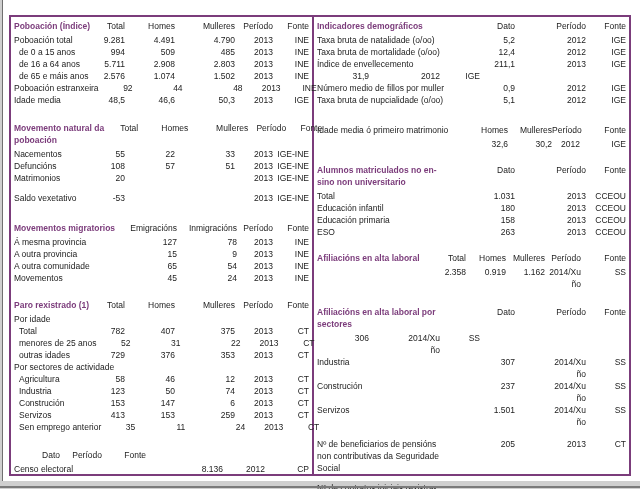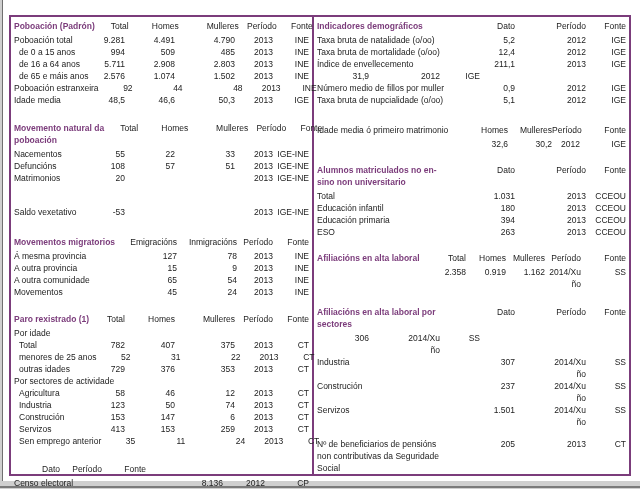--- a/index.html
+++ b/index.html
@@ -48,21 +48,21 @@
     border: 2px solid var(--purple);
     display: flex;
     background: #ffffff;
   }
   .col { padding: 3px 3px; }
   .col.left  { width: 303px; border-right: 2px solid var(--purple); }
   .col.right { flex: 1; }
 
   .row { display: flex; align-items: flex-start; }
   .row.head { margin-bottom: 2px; }
-  .row.gap  { margin-top: 22px; align-items: flex-end; }
+  .row.gap  { margin-top: 8px; align-items: flex-end; }
   .cell {
     font-size: 8.5px;
     line-height: 12px;
     color: var(--ink);
     white-space: pre;
   }
   .label { flex: 1 1 0; text-align: left; }
   .label.indent { padding-left: 5px; }
   .val, .ch { flex: none; text-align: right; }
   .section-title { color: var(--purple); font-weight: bold; }
@@ -82,21 +82,21 @@
 </head>
 <body>
 
 <div class="screen">
   <div class="page">
     <div class="tab">SOCIEDADE E POBOACIÓN</div>
     <div class="main-box">
       <div class="col left">
         <div class="tbl t-l5">
             <div class="row head">
-              <div class="cell label section-title">Poboación (Padrón)</div>
+              <div class="cell label section-title">Poboación (Índice)</div>
               <div class="cell ch c1">Total</div>
               <div class="cell ch c2">Homes</div>
               <div class="cell ch c3">Mulleres</div>
               <div class="cell ch c4">Período</div>
               <div class="cell ch c5">Fonte</div>
             </div>
             <div class="row">
               <div class="cell label">Poboación total</div>
               <div class="cell val c1">9.281</div>
               <div class="cell val c2">4.491</div>
@@ -394,21 +394,21 @@
               <div class="cell val c3">CCEOU</div>
             </div>
             <div class="row">
               <div class="cell label">Educación infantil</div>
               <div class="cell val c1">180</div>
               <div class="cell val c2">2013</div>
               <div class="cell val c3">CCEOU</div>
             </div>
             <div class="row">
               <div class="cell label">Educación primaria</div>
-              <div class="cell val c1">394</div>
+              <div class="cell val c1">158</div>
               <div class="cell val c2">2013</div>
               <div class="cell val c3">CCEOU</div>
             </div>
             <div class="row">
               <div class="cell label">ESO</div>
               <div class="cell val c1">263</div>
               <div class="cell val c2">2013</div>
               <div class="cell val c3">CCEOU</div>
             </div>
           </div>

